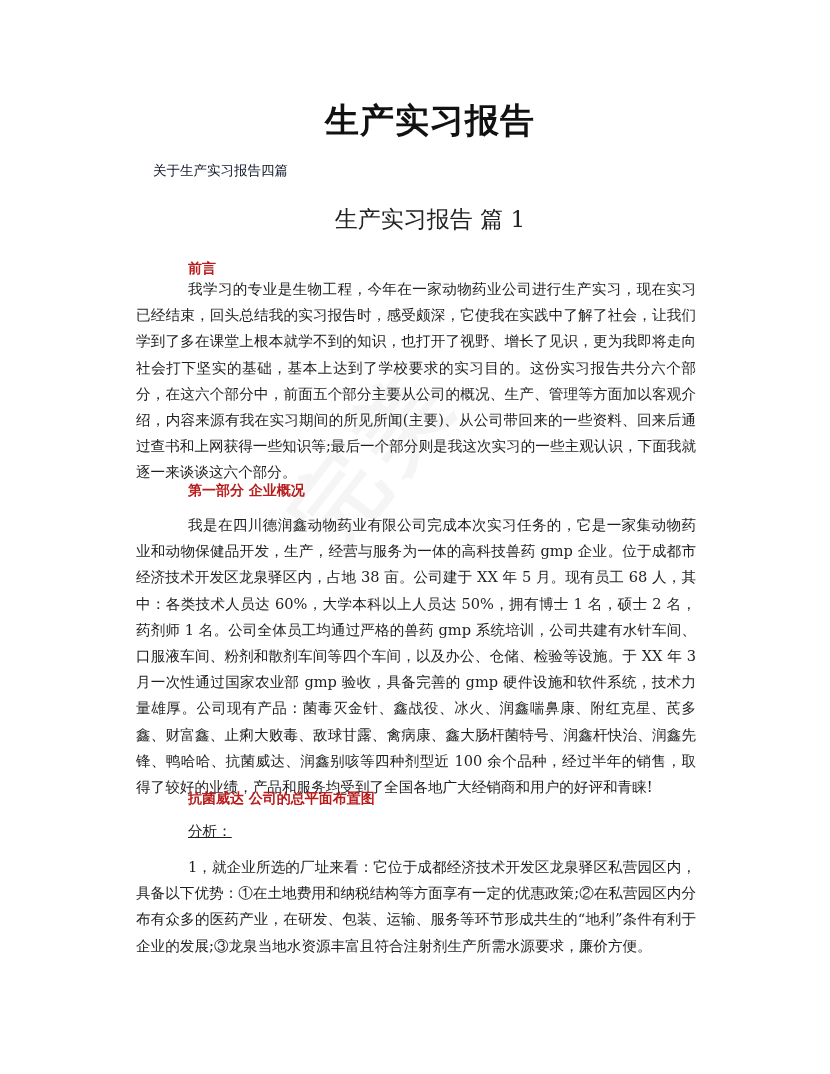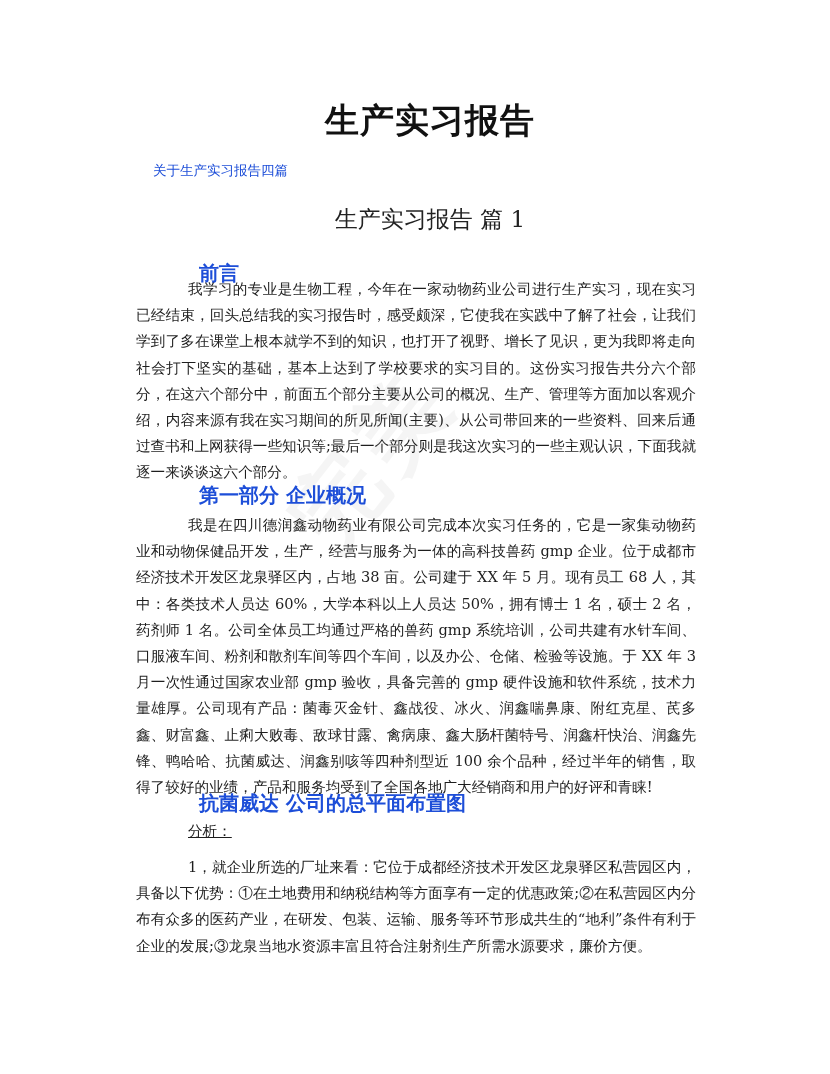--- a/index.html
+++ b/index.html
@@ -15,29 +15,29 @@
       color: #000; opacity: 0.035; transform: rotate(-52deg);
       white-space: nowrap; pointer-events: none; letter-spacing: 10px;
     }
     .doc-title {
       position: absolute; left: 0; width: 860px; top: 98px; text-align: center;
       font-family: "DejaVu Sans", sans-serif; font-size: 34px; font-weight: bold;
       color: #111; letter-spacing: 1px;
     }
     .subtitle {
       position: absolute; left: 153px; top: 162px;
-      font-size: 13.5px; color: #1d4ed8;
+      font-size: 13.5px; color: #0f172a;
     }
     .part-title {
       position: absolute; left: 0; width: 860px; top: 204px; text-align: center;
       font-size: 23px; color: #222;
     }
     .heading {
-      position: absolute; left: 199px;
-      font-family: "DejaVu Sans", sans-serif; font-size: 20px; font-weight: bold; color: #1d4ed8;
+      position: absolute; left: 188px;
+      font-family: "DejaVu Sans", sans-serif; font-size: 14px; font-weight: bold; color: #b91c1c;
     }
     .para {
       position: absolute; left: 136px; width: 560px;
       font-size: 14.6px; line-height: 26.2px; color: #1e1e1e;
       text-indent: 52px; text-align: justify; margin: 0;
     }
     .plain {
       position: absolute; left: 188px; font-size: 14.6px; color: #1e1e1e; text-decoration: underline;
     }
   </style>

